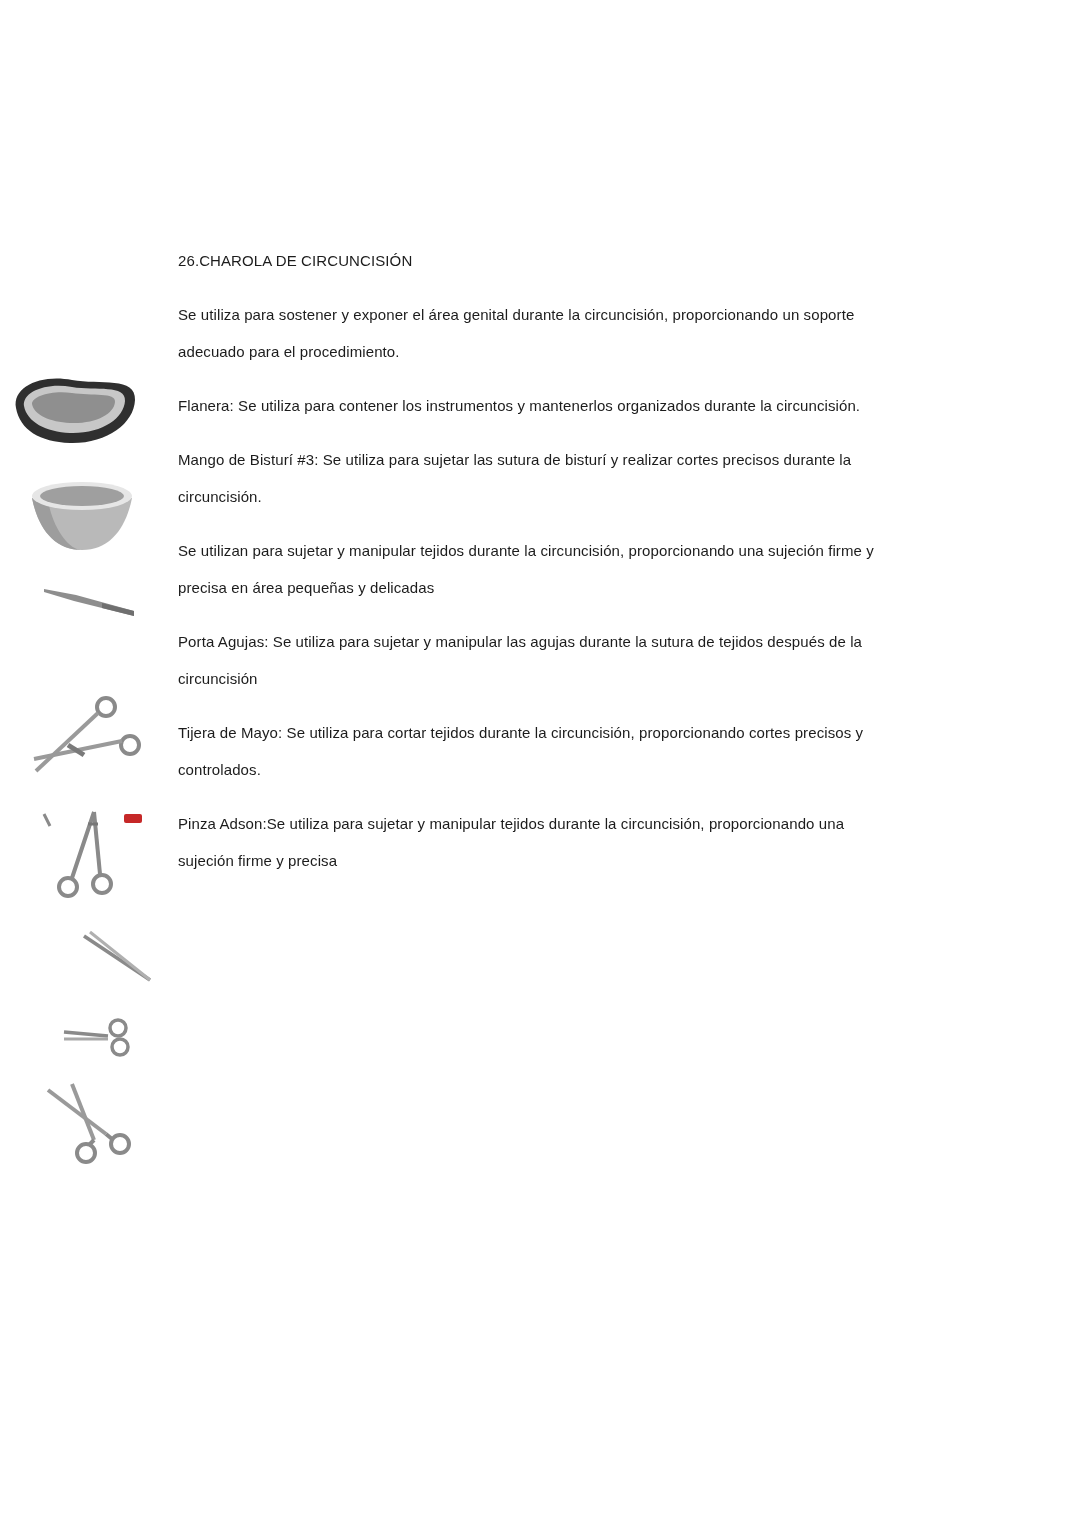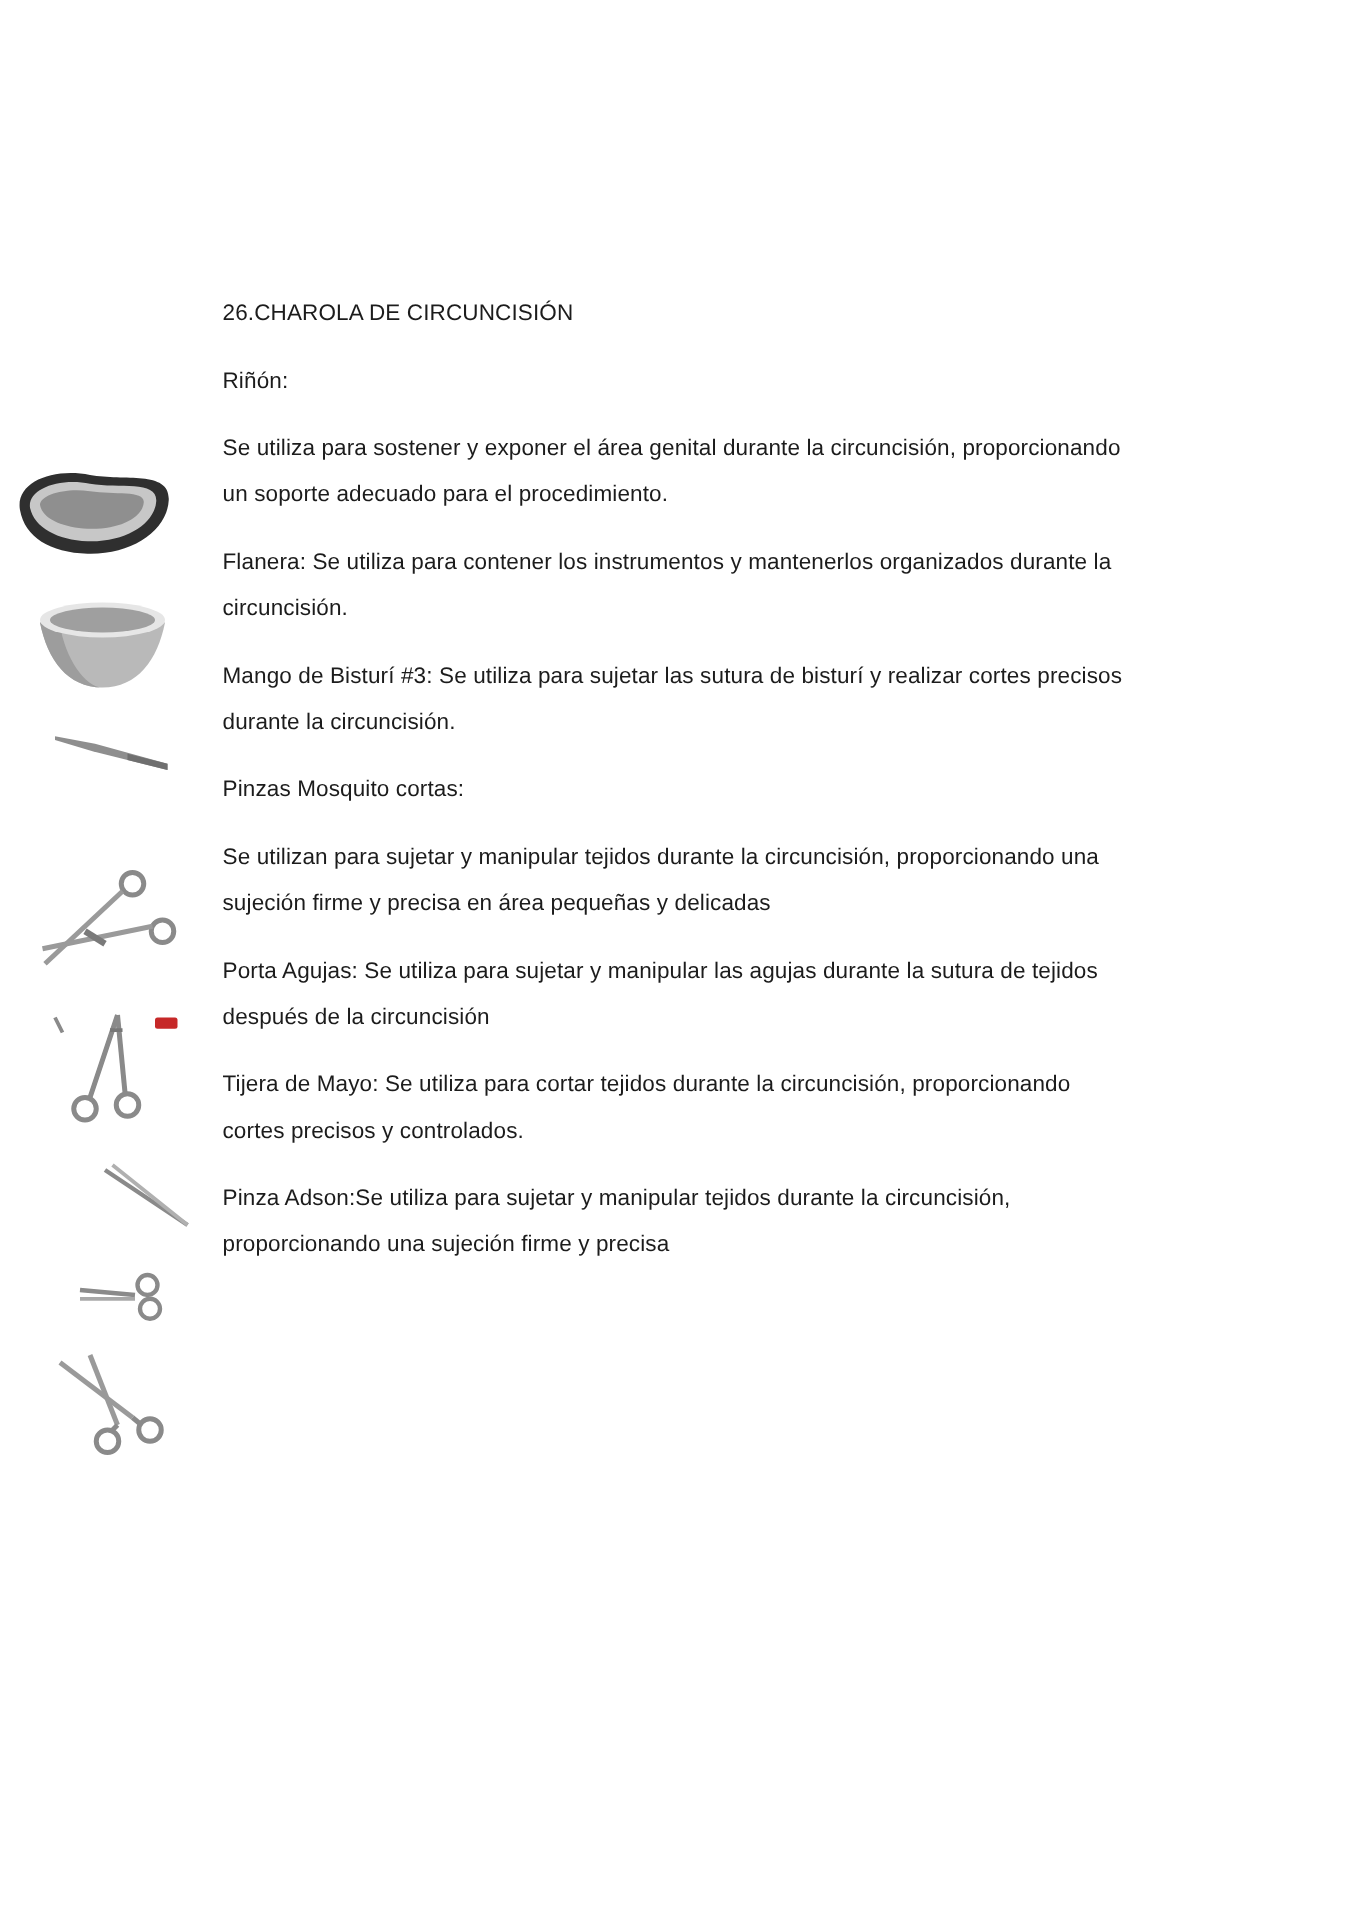--- a/index.html
+++ b/index.html
@@ -8,23 +8,23 @@
     width: 1080px;
     height: 1524px;
     background: #ffffff;
     font-family: "Liberation Sans", sans-serif;
     color: #1c1c1c;
     overflow: hidden;
   }
   .text-column {
     position: absolute;
     left: 178px;
-    top: 232px;
+    top: 242px;
     width: 726px;
-    font-size: 18px;
+    font-size: 15px;
     line-height: 37px;
     letter-spacing: 0.1px;
   }
   .para { margin: 0 0 17px 0; }
   .fig { position: absolute; margin: 0; padding: 0; }
   .fig svg { display: block; width: 100%; height: 100%; }
 
   .fig-kidney      { left: 8px;   top: 368px; width: 132px; height: 84px; }
   .fig-bowl        { left: 28px;  top: 476px; width: 108px; height: 84px; }
   .fig-scalpel     { left: 42px;  top: 583px; width: 96px;  height: 38px; }
@@ -107,24 +107,22 @@
       <path d="M30 2 L52 58" stroke="#9a9a9a" stroke-width="4" fill="none"></path>
       <path d="M64 52 L70 57" stroke="#8a8a8a" stroke-width="4" fill="none"></path>
       <path d="M52 58 L47 63" stroke="#8a8a8a" stroke-width="4" fill="none"></path>
       <circle cx="44" cy="71" r="9" fill="none" stroke="#8a8a8a" stroke-width="4"></circle>
       <circle cx="78" cy="62" r="9" fill="none" stroke="#8a8a8a" stroke-width="4"></circle>
     </svg>
   </figure>
 
   <div class="text-column">
     <p class="para">26.CHAROLA DE CIRCUNCISIÓN</p>
-    <p class="para">Riñón:</p>
     <p class="para">Se utiliza para sostener y exponer el área genital durante la circuncisión, proporcionando un soporte adecuado para el procedimiento.</p>
     <p class="para">Flanera: Se utiliza para contener los instrumentos y mantenerlos organizados durante la circuncisión.</p>
     <p class="para">Mango de Bisturí #3: Se utiliza para sujetar las sutura de bisturí y realizar cortes precisos durante la circuncisión.</p>
-    <p class="para">Pinzas Mosquito cortas:</p>
     <p class="para">Se utilizan para sujetar y manipular tejidos durante la circuncisión, proporcionando una sujeción firme y precisa en área pequeñas y delicadas</p>
     <p class="para">Porta Agujas: Se utiliza para sujetar y manipular las agujas durante la sutura de tejidos después de la circuncisión</p>
     <p class="para">Tijera de Mayo: Se utiliza para cortar tejidos durante la circuncisión, proporcionando cortes precisos y controlados.</p>
     <p class="para">Pinza Adson:Se utiliza para sujetar y manipular tejidos durante la circuncisión, proporcionando una sujeción firme y precisa</p>
   </div>
 
 </div>
 
 </body></html>

